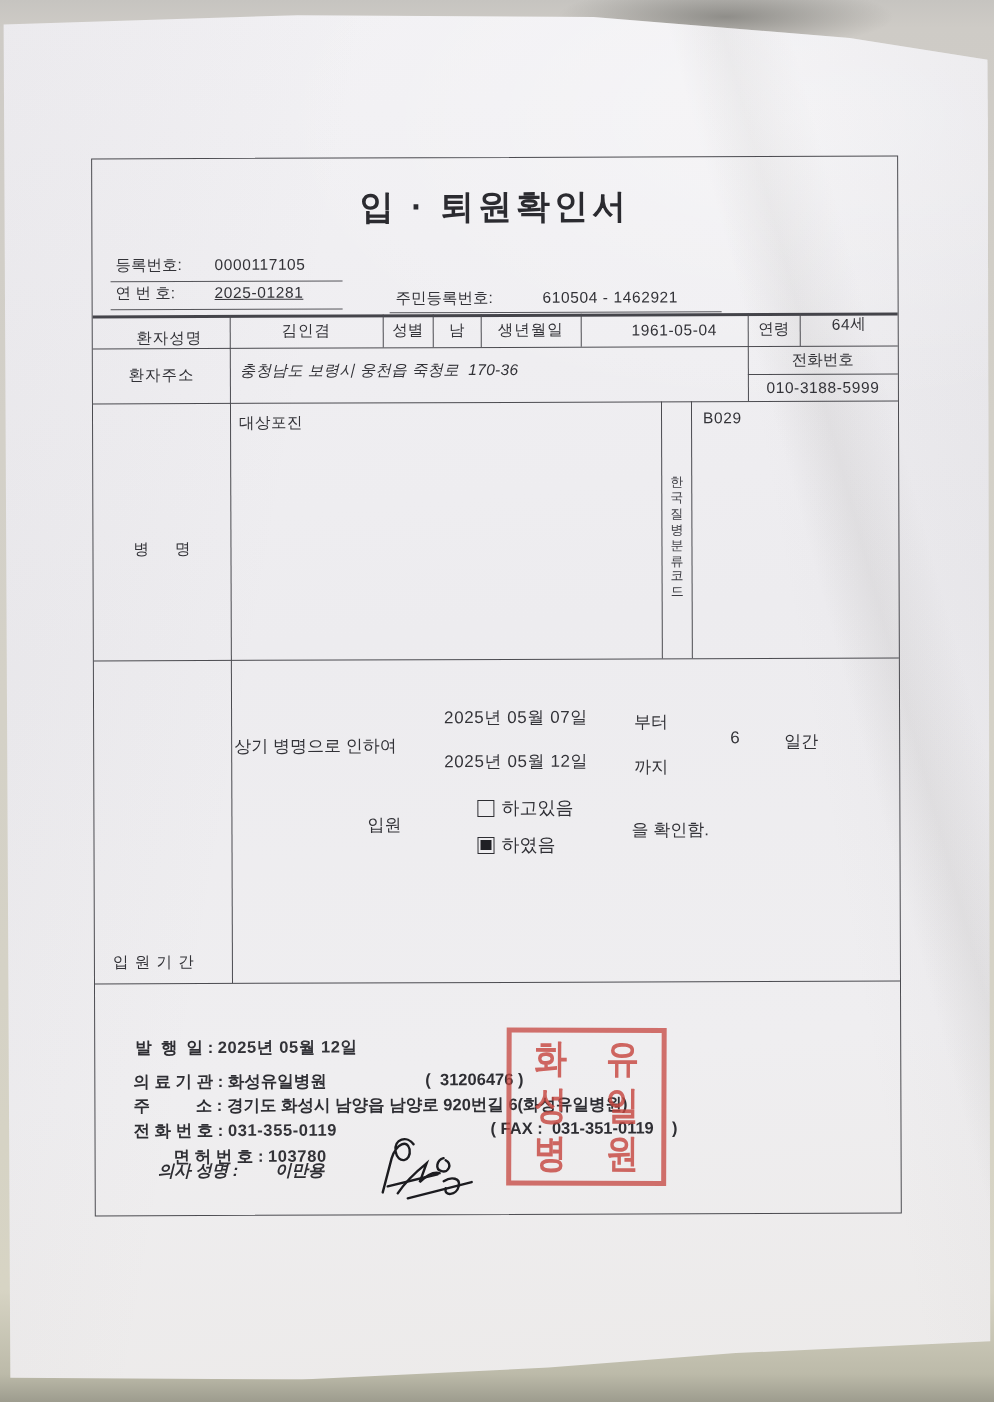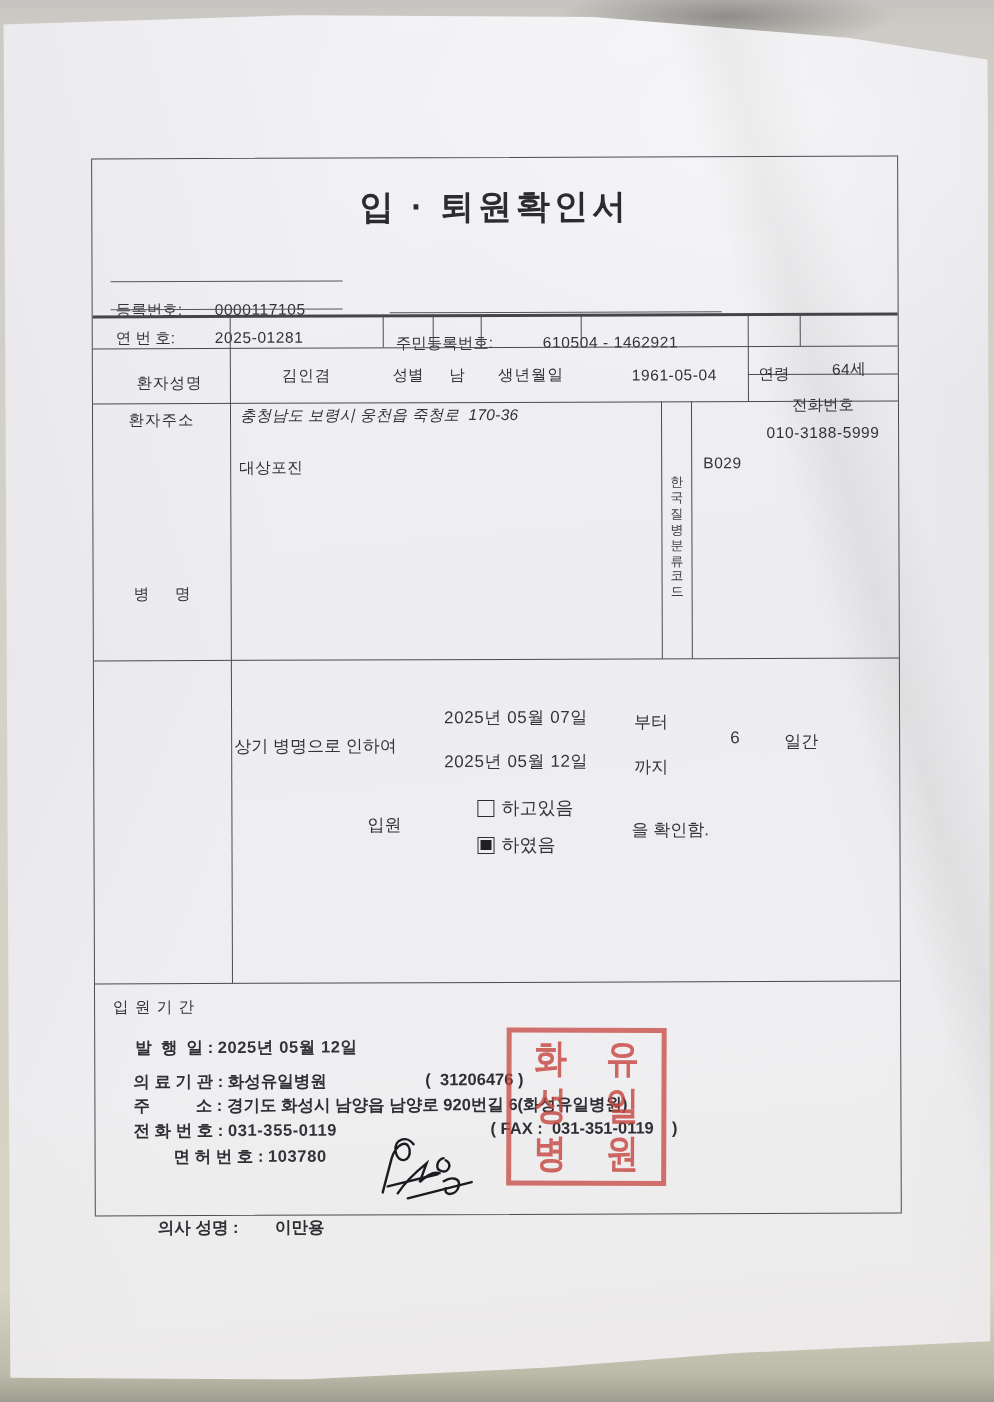--- a/index.html
+++ b/index.html
@@ -26,21 +26,21 @@
       linear-gradient(175deg,#f2f1f4 0%,#edecef 45%,#efeef0 75%,#eceae9 100%);
     box-shadow:0 3px 10px rgba(60,58,52,0.38);
   }
   .form-box{
     position:absolute;left:89px;top:148px;width:805px;height:1056px;
     border:1.6px solid #4b4b50;
   }
   .abs{position:absolute;}
   .c{display:flex;align-items:center;justify-content:center;}
   .pre{white-space:pre;}
-  .t15{font-size:15.5px;margin-top:45px;}
+  .t15{font-size:15.5px;}
   .t17{font-size:17px;}
   .hl{background:#4b4b50;height:1.3px;}
   .hl2{background:#44444a;height:2.6px;}
   .vl{background:#4b4b50;width:1.3px;}
   .uline{border-bottom:1.6px solid #55555a;}
   .title{
     top:26px;left:0;right:0;text-align:center;
     font-size:34px;font-weight:600;letter-spacing:4px;color:#2b2b30;
   }
   .val{letter-spacing:0.6px;color:#333338;}
@@ -75,21 +75,21 @@
   <div class="paper">
     <div class="form-box">
 
       <div class="abs title">입 · 퇴원확인서</div>
 
       <span class="abs t15 pre" style="left:23px;top:96px;">등록번호:</span>
       <span class="abs t15 val" style="left:122px;top:97px;">0000117105</span>
       <div class="abs uline" style="left:18px;top:100px;width:232px;height:22px;"></div>
 
       <span class="abs t15 pre" style="left:23px;top:124px;text-align:right;">연 번 호:</span>
-      <span class="abs t15 val" style="left:122px;top:125px;">2025-01281</span>
+      <span class="abs t15 val" style="left:122px;top:125px;text-decoration:underline;">2025-01281</span>
       <div class="abs uline" style="left:18px;top:128px;width:232px;height:22px;"></div>
 
       <span class="abs t15" style="left:303px;top:130px;">주민등록번호:</span>
       <span class="abs t15 val" style="left:450px;top:131px;">610504 - 1462921</span>
       <div class="abs uline" style="left:297px;top:132px;width:332px;height:22px;"></div>
 
       <div class="abs hl2" style="left:0;top:156px;width:805px;"></div>
       <div class="abs hl" style="left:0;top:189px;width:805px;"></div>
       <div class="abs hl" style="left:655px;top:217px;width:150px;"></div>
       <div class="abs hl" style="left:0;top:244px;width:805px;"></div>
@@ -157,21 +157,21 @@
       <div class="abs footer-line" style="left:38px;top:936px;">
         <span class="pre">주          소 : </span><span>경기도 화성시 남양읍 남양로 920번길 6(화성유일병원)</span>
       </div>
       <div class="abs footer-line" style="left:38px;top:961px;">
         <span class="pre">전 화 번 호 : </span><span class="val">031-355-0119</span>
       </div>
       <span class="abs footer-line pre" style="left:395px;top:961px;">( FAX :  031-351-0119    )</span>
       <div class="abs footer-line" style="left:38px;top:987px;margin-left:40px;">
         <span class="pre">면 허 번 호 : </span><span class="val">103780</span>
       </div>
-      <div class="abs footer-line" style="left:62px;top:1058px;">
+      <div class="abs footer-line" style="left:62px;top:1001px;font-style:italic;">
         <span class="pre">의사 성명 : </span><span style="margin-left:32px;">이만용</span>
       </div>
 
       <svg class="abs" style="left:278px;top:978px;" width="112" height="70" viewBox="0 0 112 70">
         <g fill="none" stroke="#1c1c20" stroke-width="2.4" stroke-linecap="round">
           <path d="M40,8 C34,-1 20,2 22,15 C24,28 38,26 36,13 C34,3 23,7 18,22 L9,56"></path>
           <path d="M24,57 C34,42 48,31 53,27 L46,46 C53,39 59,35 66,37"></path>
           <path d="M70,22 c-7,2 -9,11 -2,13 c7,2 11,-7 4,-11"></path>
           <path d="M70,45 c8,-5 17,-3 15,5 c-2,9 -15,11 -13,2"></path>
           <path d="M14,50 L64,38"></path>

